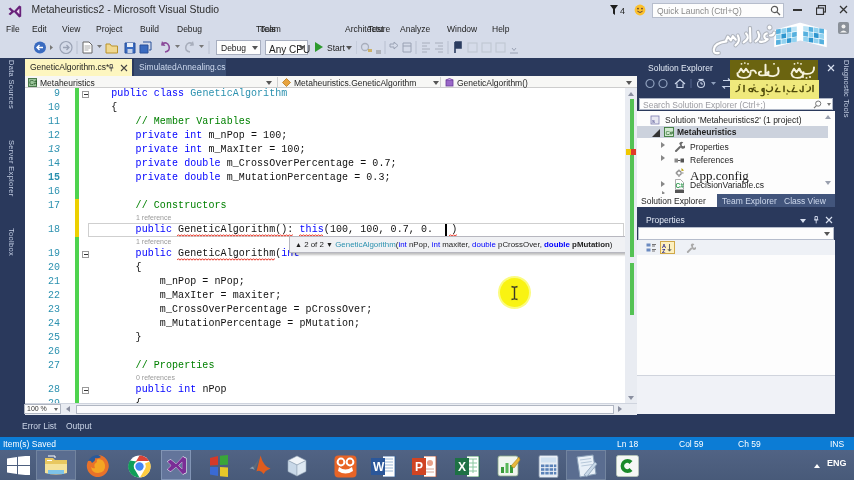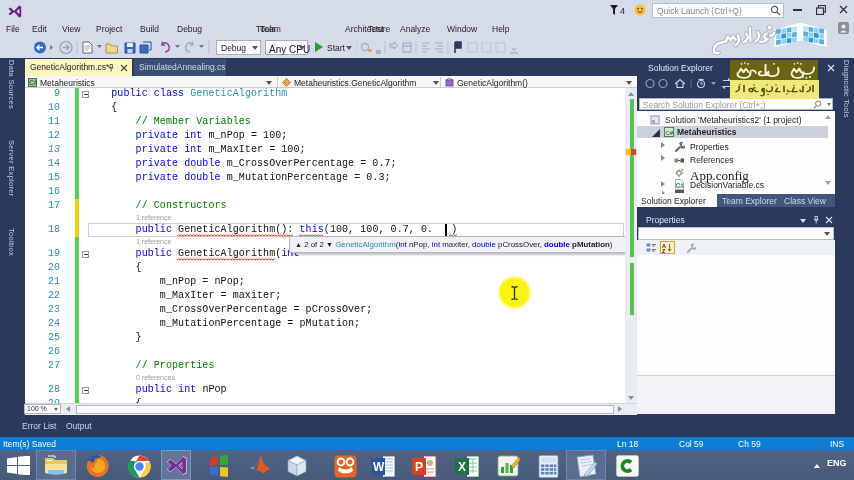--- a/index.html
+++ b/index.html
@@ -20,20 +20,21 @@
 </head>
 <body>
 <div id="s">
 
   <div class="abs" style="left:0;top:0;width:854px;height:23px;background:#d5dbe9;"></div>
   <svg class="abs" style="left:8px;top:5px;" width="14" height="13" viewBox="0 0 14 13">
     <path d="M5.6 6.4 L11.2 0.4 L13.2 1.4 V11.4 L11.2 12.4 Z" fill="#68217a"></path>
     <path d="M11.4 3.6 L8.6 6.4 L11.4 9.2 Z" fill="#efdaf3"></path>
     <path d="M0.5 3.8 L2.3 2.6 L6.7 6.4 L2.3 10.2 L0.5 9 L3.3 6.4 Z" fill="#68217a"></path>
   </svg>
+  <div class="abs" style="left:31.5px;top:4px;font-size:10.4px;color:#2d2d2d;">Metaheuristics2 - Microsoft Visual Studio</div>
   <svg class="abs" style="left:609px;top:5px;" width="18" height="11" viewBox="0 0 18 11">
     <path d="M1 0 h8 l-3 4 v6 l-2 -1.5 v-4.5 Z" fill="#1e1e1e"></path>
     <text x="11" y="9" font-size="9" fill="#1e1e1e" font-family="Liberation Sans">4</text>
   </svg>
   <svg class="abs" style="left:634px;top:4px;" width="12" height="12" viewBox="0 0 12 12">
     <circle cx="6" cy="6" r="5.4" fill="#fbc02d"></circle>
     <circle cx="4" cy="4.6" r="0.9" fill="#5d4037"></circle>
     <circle cx="8" cy="4.6" r="0.9" fill="#5d4037"></circle>
     <path d="M3.4 7.2 q2.6 2.6 5.2 0" stroke="#5d4037" stroke-width="1" fill="none"></path>
   </svg>
@@ -173,21 +174,21 @@
 
     <div class="abs" style="left:75px;top:88px;width:3.5px;height:315px;background:#4ed34e;"></div>
     <div class="abs" style="left:75px;top:199px;width:3.5px;height:38px;background:#ecd000;"></div>
 
     <div class="ln" style="top:87px;">9</div>
     <div class="ln" style="top:101px;">10</div>
     <div class="ln" style="top:115px;">11</div>
     <div class="ln" style="top:129px;">12</div>
     <div class="ln" style="top:143px;font-style:italic;">13</div>
     <div class="ln" style="top:157px;">14</div>
-    <div class="ln" style="top:171px;">15</div>
+    <div class="ln" style="top:171px;font-weight:bold;">15</div>
     <div class="ln" style="top:185px;">16</div>
     <div class="ln" style="top:199px;">17</div>
     <div class="ln" style="top:223px;">18</div>
     <div class="ln" style="top:247px;">19</div>
     <div class="ln" style="top:261px;">20</div>
     <div class="ln" style="top:275px;">21</div>
     <div class="ln" style="top:289px;">22</div>
     <div class="ln" style="top:303px;">23</div>
     <div class="ln" style="top:317px;">24</div>
     <div class="ln" style="top:331px;">25</div>

